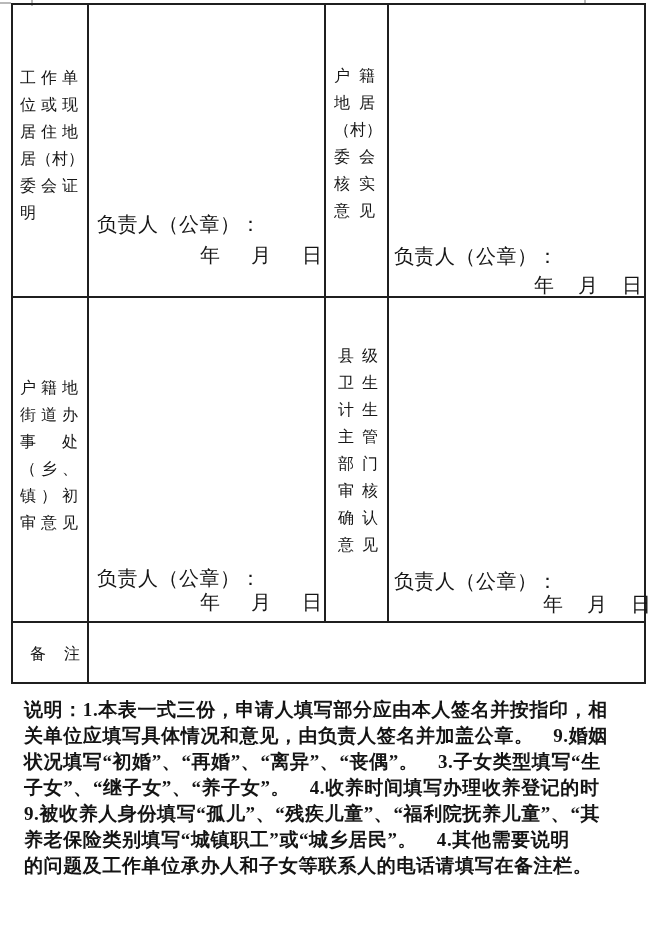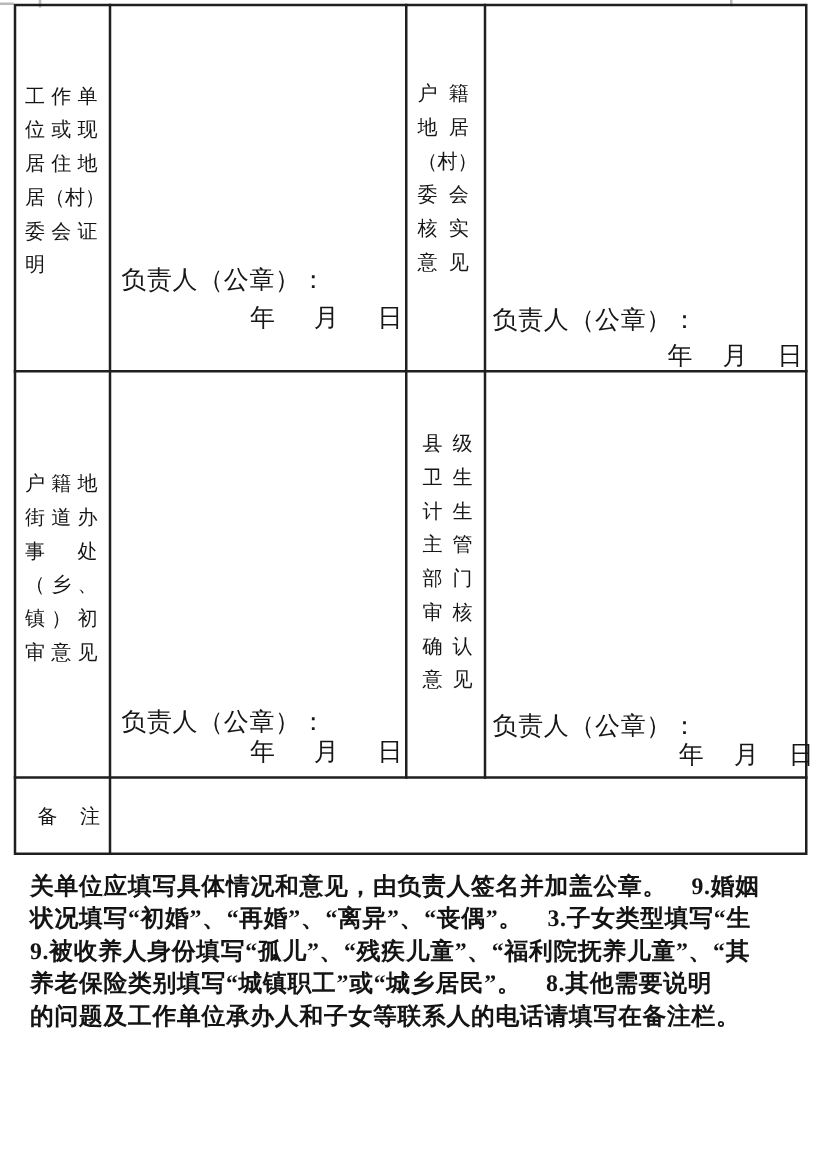--- a/index.html
+++ b/index.html
@@ -184,20 +184,22 @@
   <div class="cell-text date-right" style="left:543px;top:596px">年 月 日</div>
 
   <div class="remark-label">
     <div class="jrow">
         <span>备</span>
         <span>注</span>
       </div>
   </div>
 
   <div class="notes">
+    <div class="note-line">说明：1.本表一式三份，申请人填写部分应由本人签名并按指印，相</div>
     <div class="note-line">关单位应填写具体情况和意见，由负责人签名并加盖公章。　9.婚姻</div>
     <div class="note-line">状况填写“初婚”、“再婚”、“离异”、“丧偶”。　3.子女类型填写“生</div>
+    <div class="note-line">子女”、“继子女”、“养子女”。　4.收养时间填写办理收养登记的时</div>
     <div class="note-line">9.被收养人身份填写“孤儿”、“残疾儿童”、“福利院抚养儿童”、“其</div>
-    <div class="note-line">养老保险类别填写“城镇职工”或“城乡居民”。　8.其他需要说明</div>
+    <div class="note-line">养老保险类别填写“城镇职工”或“城乡居民”。　4.其他需要说明</div>
     <div class="note-line">的问题及工作单位承办人和子女等联系人的电话请填写在备注栏。</div>
   </div>
 
 </div>
 
 </body></html>

